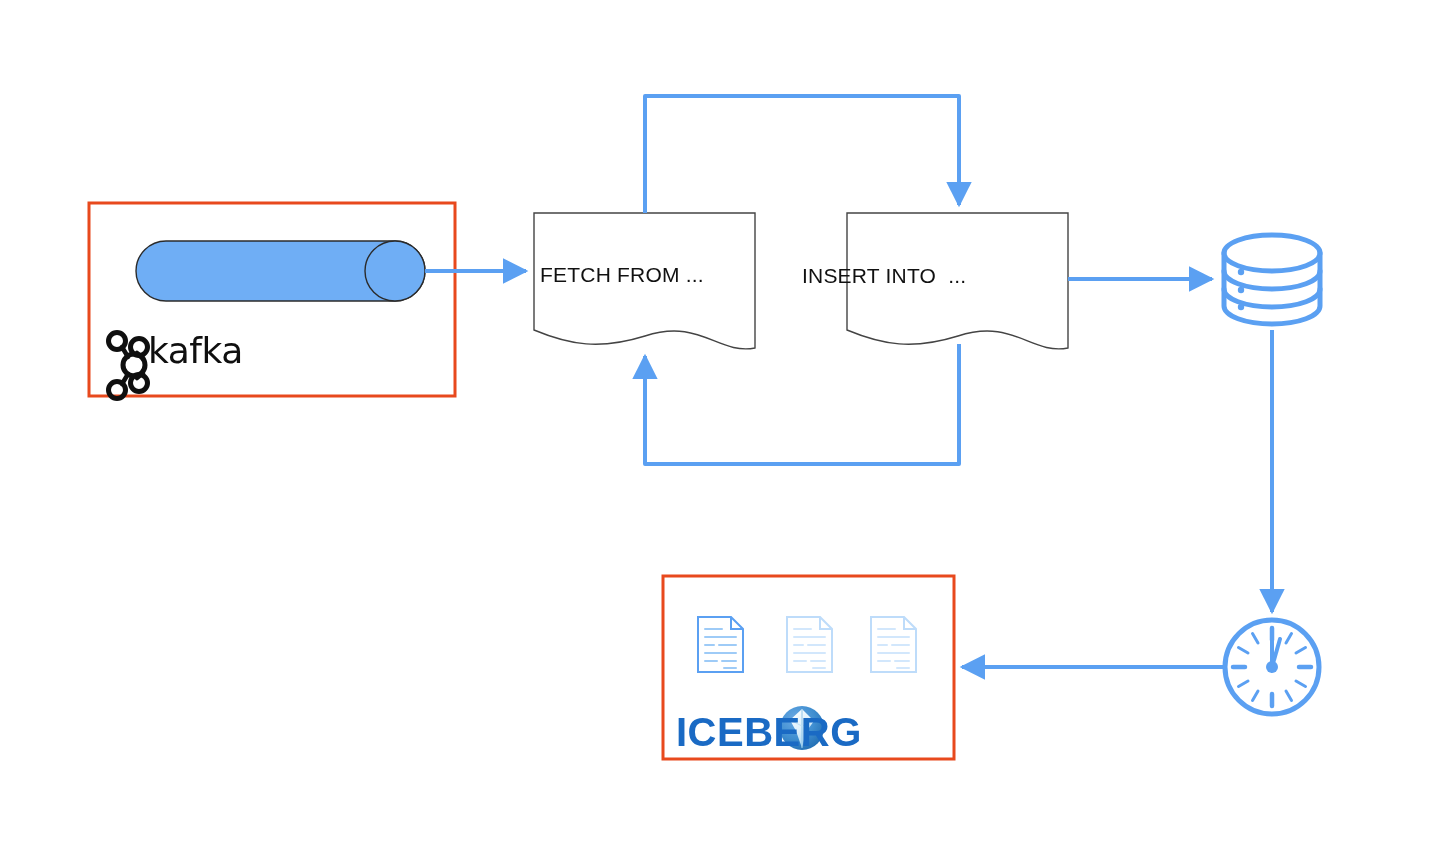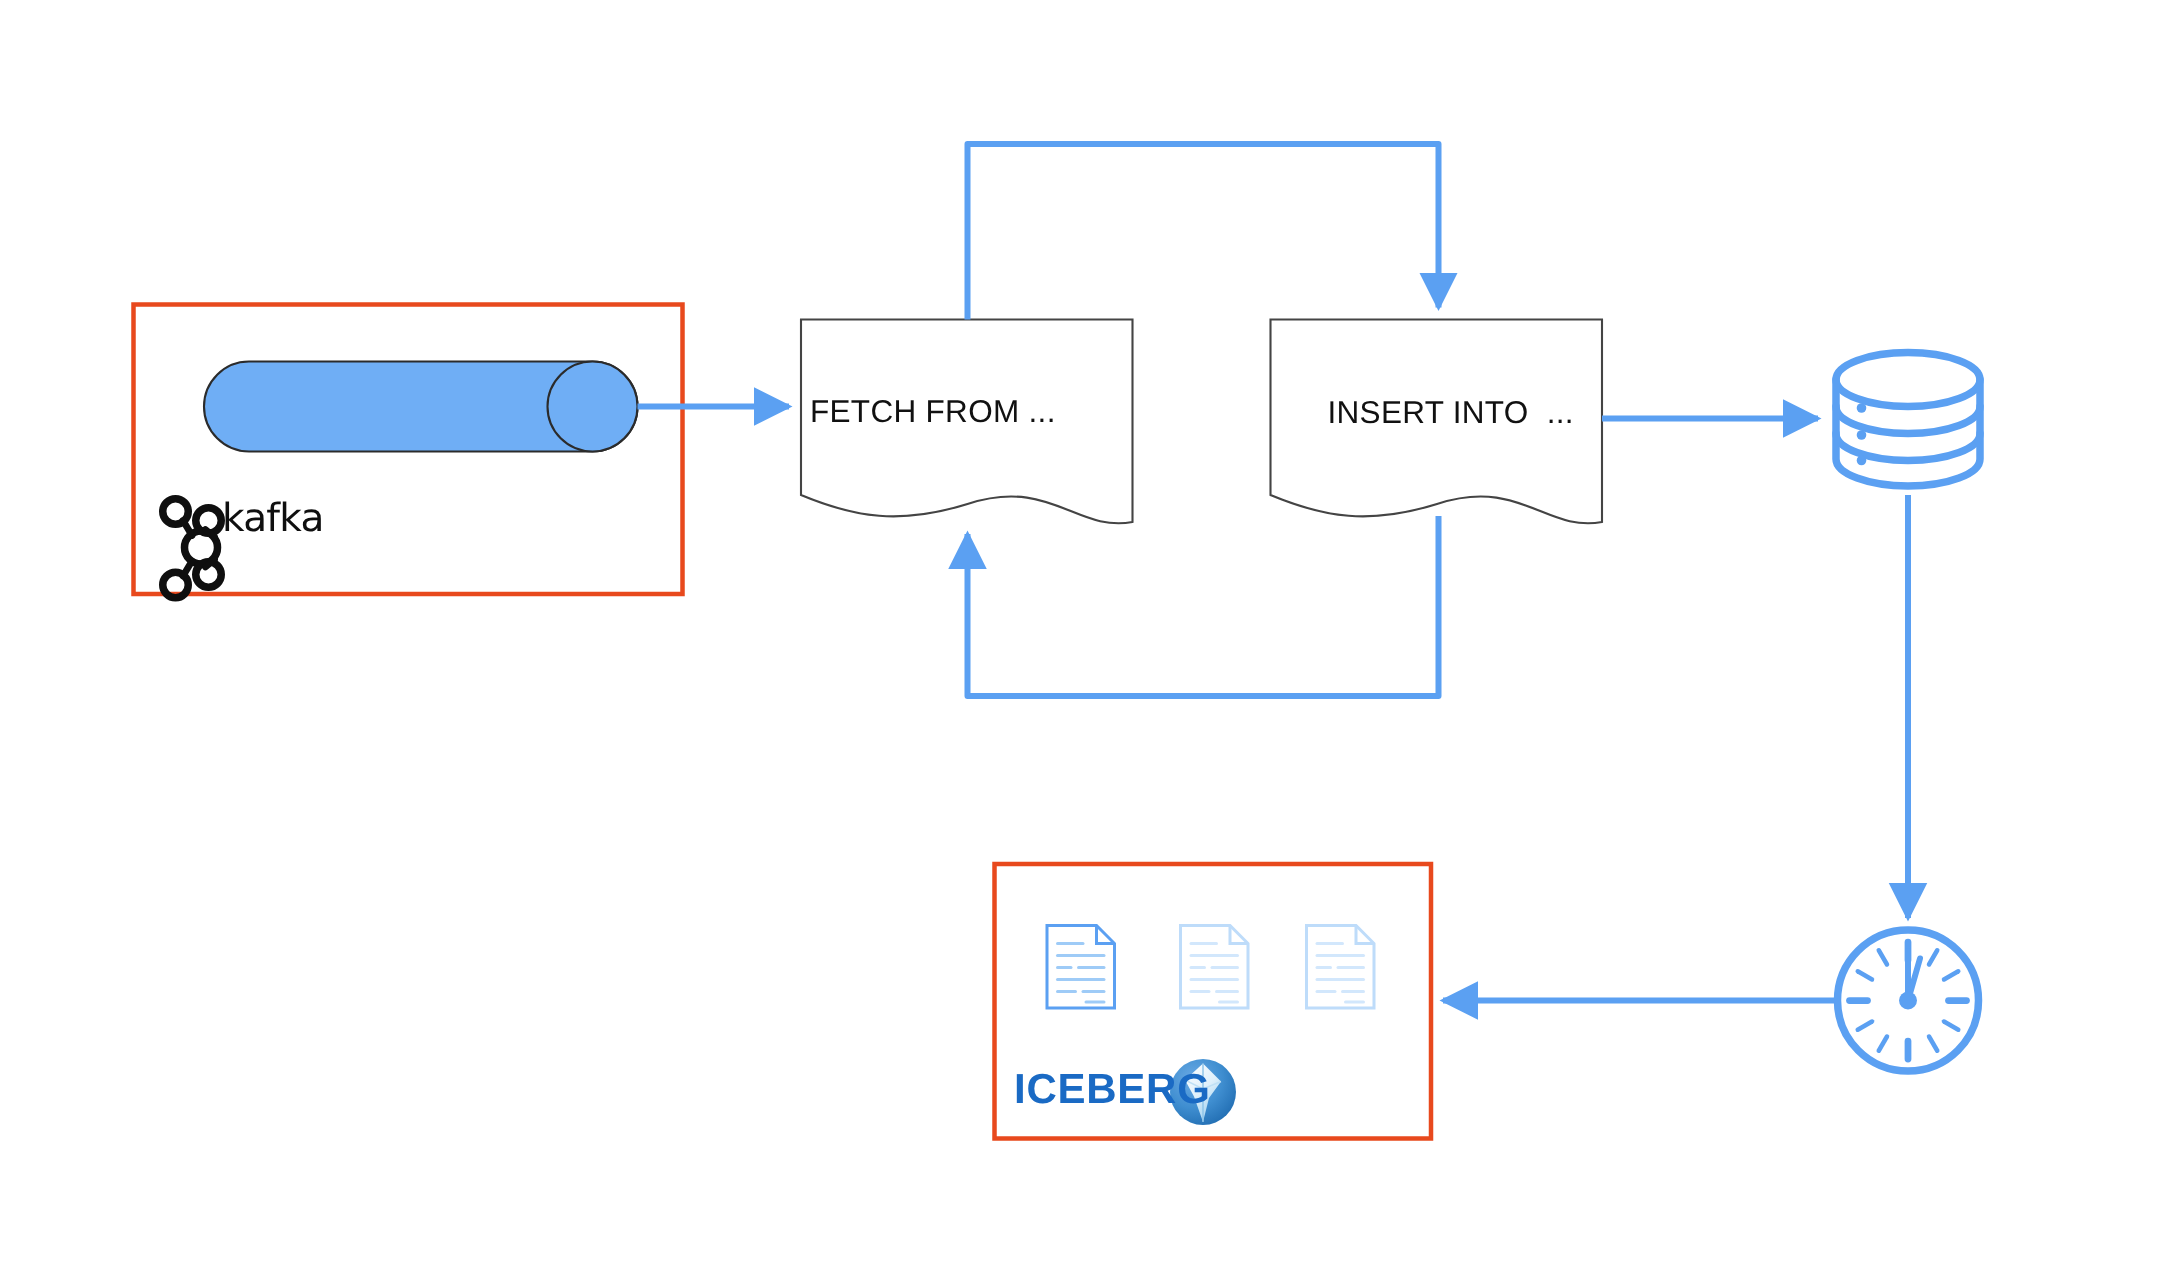--- a/index.html
+++ b/index.html
@@ -2,24 +2,24 @@
 <html><head>
 <meta charset="utf-8">
 <style>
   html,body{margin:0;padding:0;background:#ffffff;}
   body{width:1456px;height:848px;position:relative;overflow:hidden;
        font-family:"Liberation Sans","DejaVu Sans",sans-serif;}
   #canvas{position:absolute;left:0;top:0;width:1456px;height:848px;}
   .node-label{position:absolute;white-space:pre;color:#111111;font-size:21px;
               font-family:"Liberation Sans","DejaVu Sans",sans-serif;letter-spacing:.2px;}
   #fetch-label{left:540px;top:263px;}
-  #insert-label{left:885px;top:264px;}
-  #kafka-word{position:absolute;left:148px;top:333px;font-size:26px;color:#0f0f0f;
+  #insert-label{left:802px;top:264px;}
+  #kafka-word{position:absolute;left:148px;top:333px;font-size:36px;color:#0f0f0f;
               font-family:"DejaVu Sans",sans-serif;letter-spacing:-0.5px;line-height:1;}
-  #iceberg-word{position:absolute;left:676px;top:712px;font-size:28px;font-weight:bold;
+  #iceberg-word{position:absolute;left:676px;top:712px;font-size:40px;font-weight:bold;
                 color:#1a6ac4;font-family:"Liberation Sans","DejaVu Sans",sans-serif;
                 letter-spacing:0.5px;line-height:1;}
 </style>
 </head>
 <body>
 
 <svg id="canvas" viewBox="0 0 1456 848" xmlns="http://www.w3.org/2000/svg">
   <defs>
     <marker id="arrow-blue" viewBox="0 0 12 12" refX="10" refY="6" markerWidth="7" markerHeight="7" orient="auto-start-reverse">
       <path d="M 0 0.5 L 11 6 L 0 11.5 z" fill="#5BA0F2"></path>

